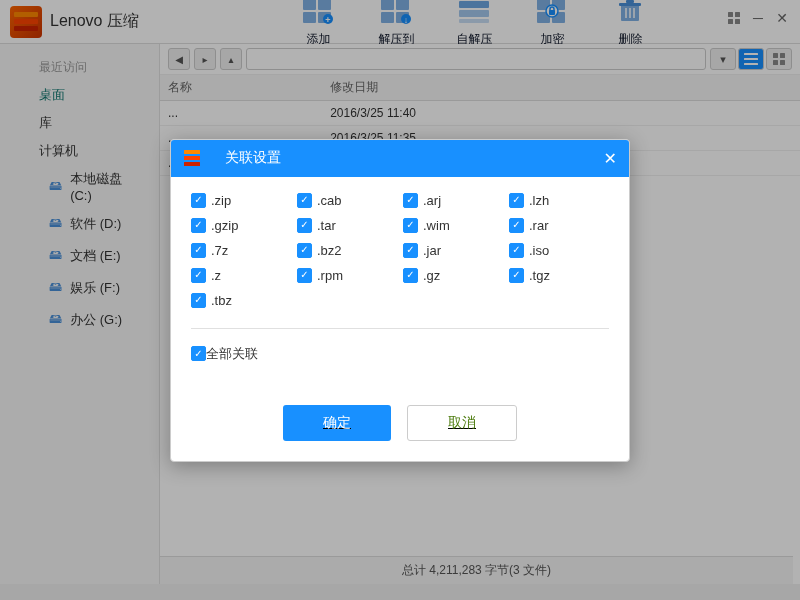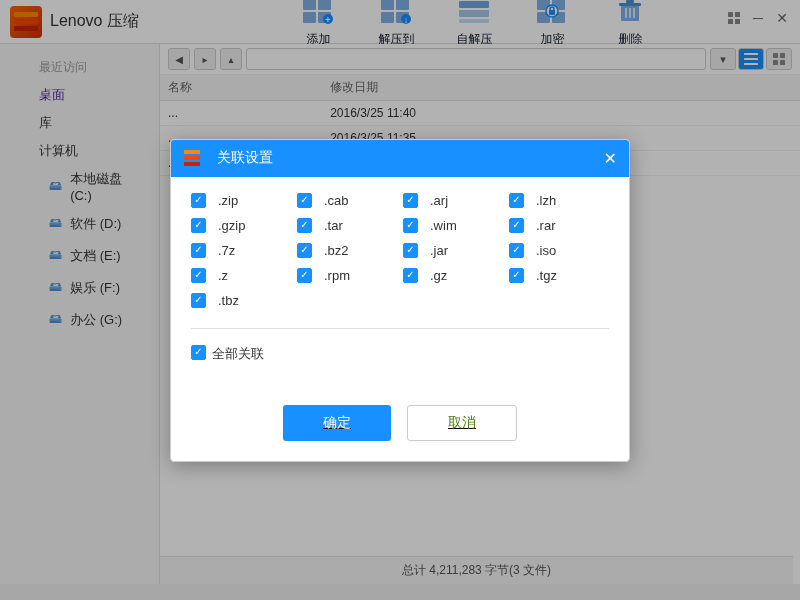--- a/index.html
+++ b/index.html
@@ -87,21 +87,21 @@
     .sidebar-item {
       display: flex;
       align-items: center;
       gap: 8px;
       padding: 5px 16px;
       cursor: pointer;
       color: #333;
       font-size: 13px;
       margin-left: 23px;
     }
-    .sidebar-item.active { color: #4c1d95; }
+    .sidebar-item.active { color: #0f766e; }
     .sidebar-sub { padding-left: 10px; }
     .drive-icon { color: #4a90d9; font-size: 13px; }
 
     
     .content-area {
       flex: 1;
       background: #fff;
       position: relative;
     }
     .content-toolbar {
@@ -195,40 +195,40 @@
     .dialog-header {
       background: #1890ff;
       color: #fff;
       display: flex;
       align-items: center;
       justify-content: space-between;
       padding: 8px 12px;
       font-size: 14px;
     }
     .dialog-header-left {
-      display: flex; align-items: center; gap: 16px; text-align: right;
+      display: flex; align-items: center; gap: 24px; text-align: right;
     }
     .dialog-close {
       cursor: pointer;
       font-size: 16px;
       color: #fff;
     }
     .dialog-body {
       padding: 16px 20px;
     }
     .checkbox-grid {
       display: grid;
       grid-template-columns: repeat(4, 1fr);
       gap: 10px 6px;
       margin-bottom: 20px;
     }
     .checkbox-item {
       display: flex;
       align-items: center;
-      gap: 12px;
+      gap: 5px;
       cursor: pointer;
     }
     .checkbox-box {
       width: 15px; height: 15px;
       border: 1.5px solid #1890ff;
       border-radius: 2px;
       background: #fff;
       display: flex; align-items: center; justify-content: center;
       flex-shrink: 0;
     }
@@ -236,21 +236,21 @@
     .checkbox-box.checked::after { content: '✓'; color: #fff; font-size: 10px; line-height: 1; }
     .checkbox-label { font-size: 13px; color: #333; }
 
     .dialog-divider {
       border: none;
       border-top: 1px solid #e0e0e0;
       margin: 10px 0 16px;
     }
     .select-all-row {
       display: flex;
-      gap: 6px;
+      align-items: center;
       margin-bottom: 10px;
     }
 
     .dialog-footer {
       display: flex;
       justify-content: center;
       gap: 16px;
       padding: 16px 20px 20px;
       text-decoration: underline;
     }

